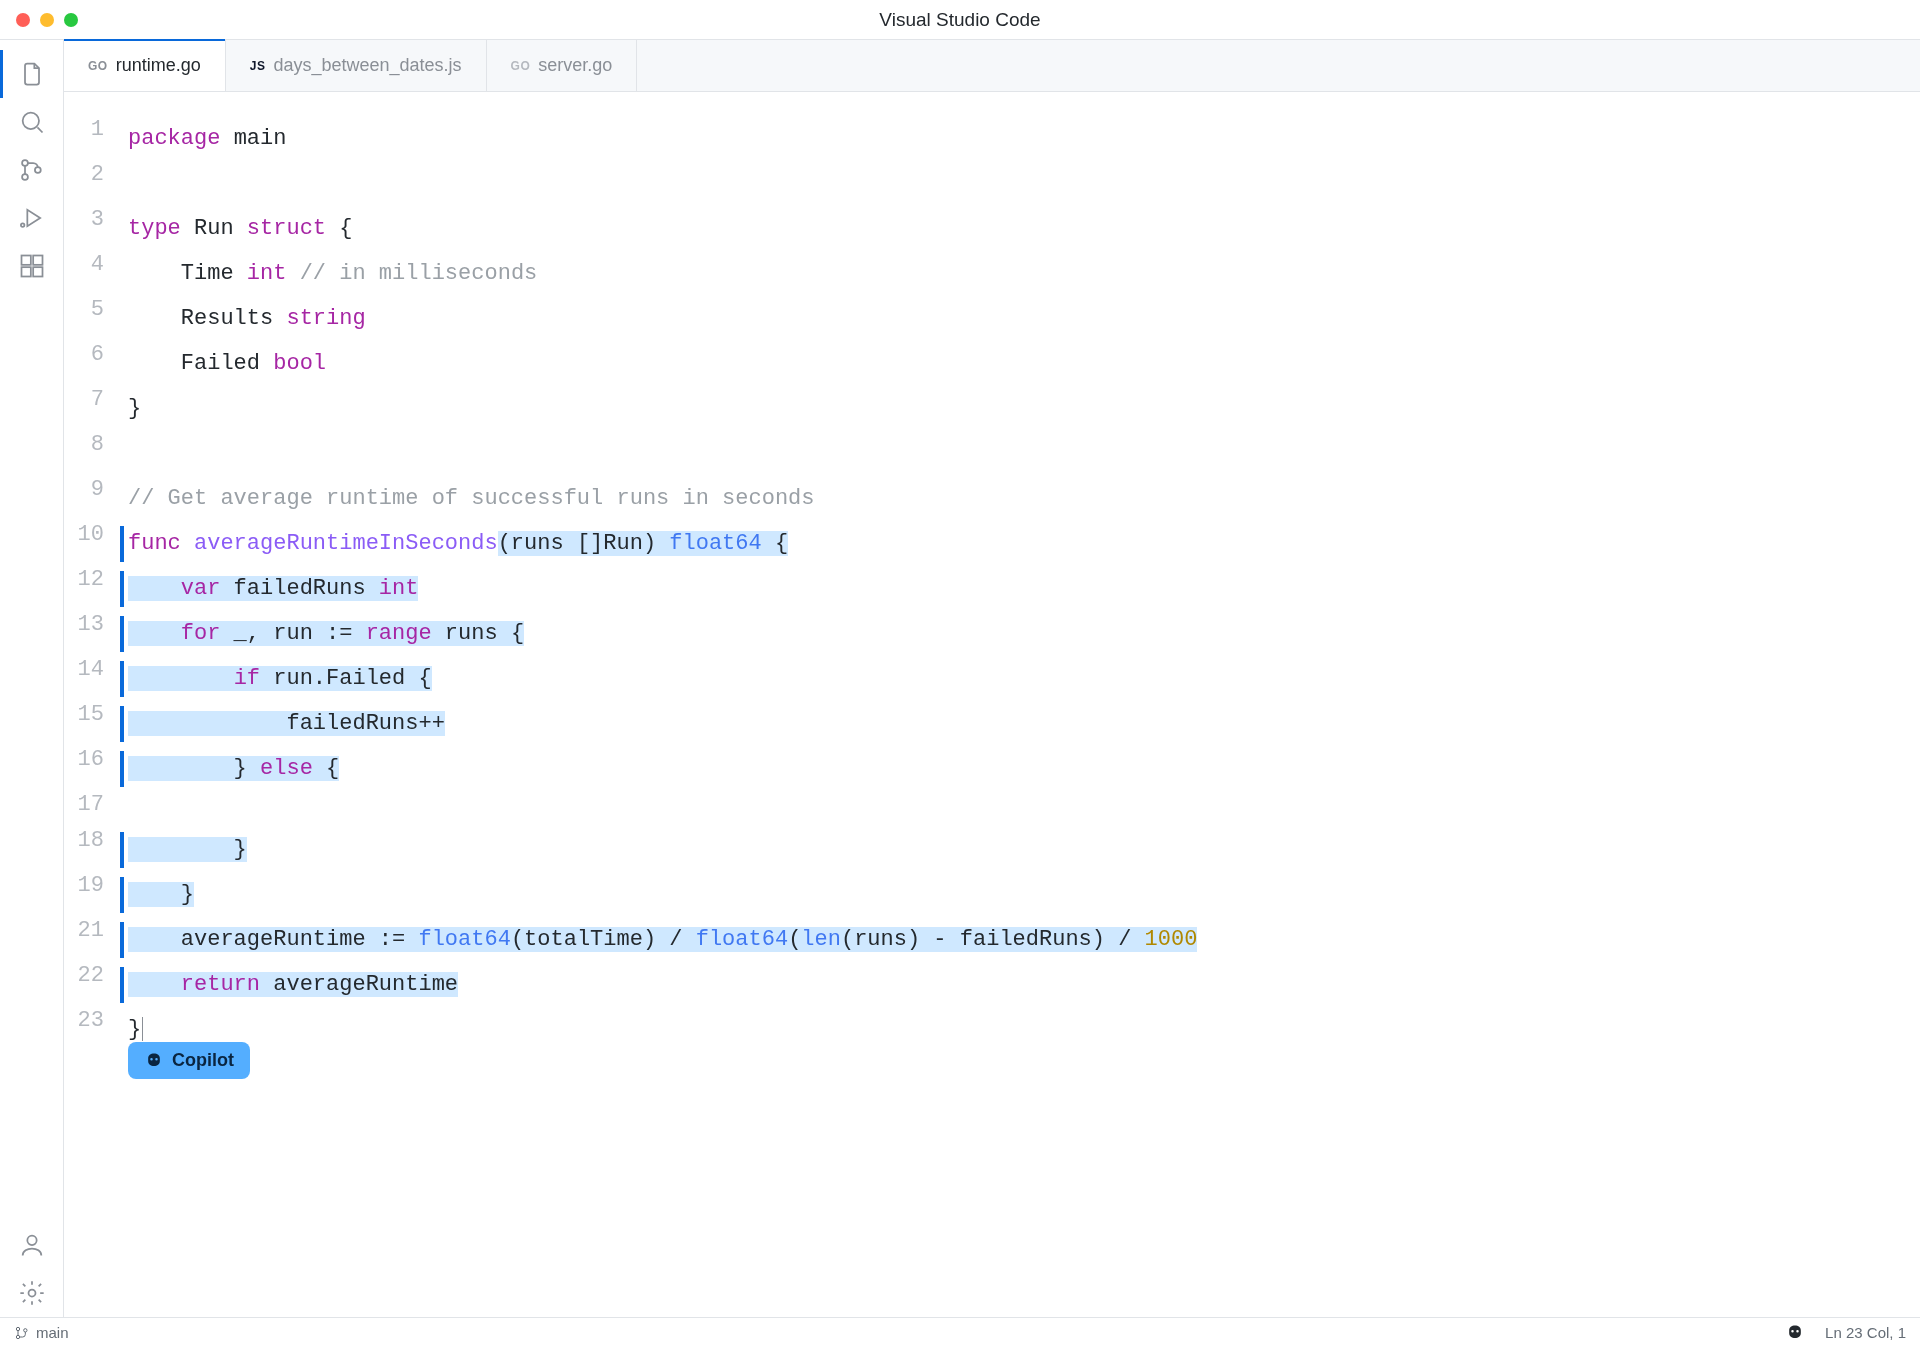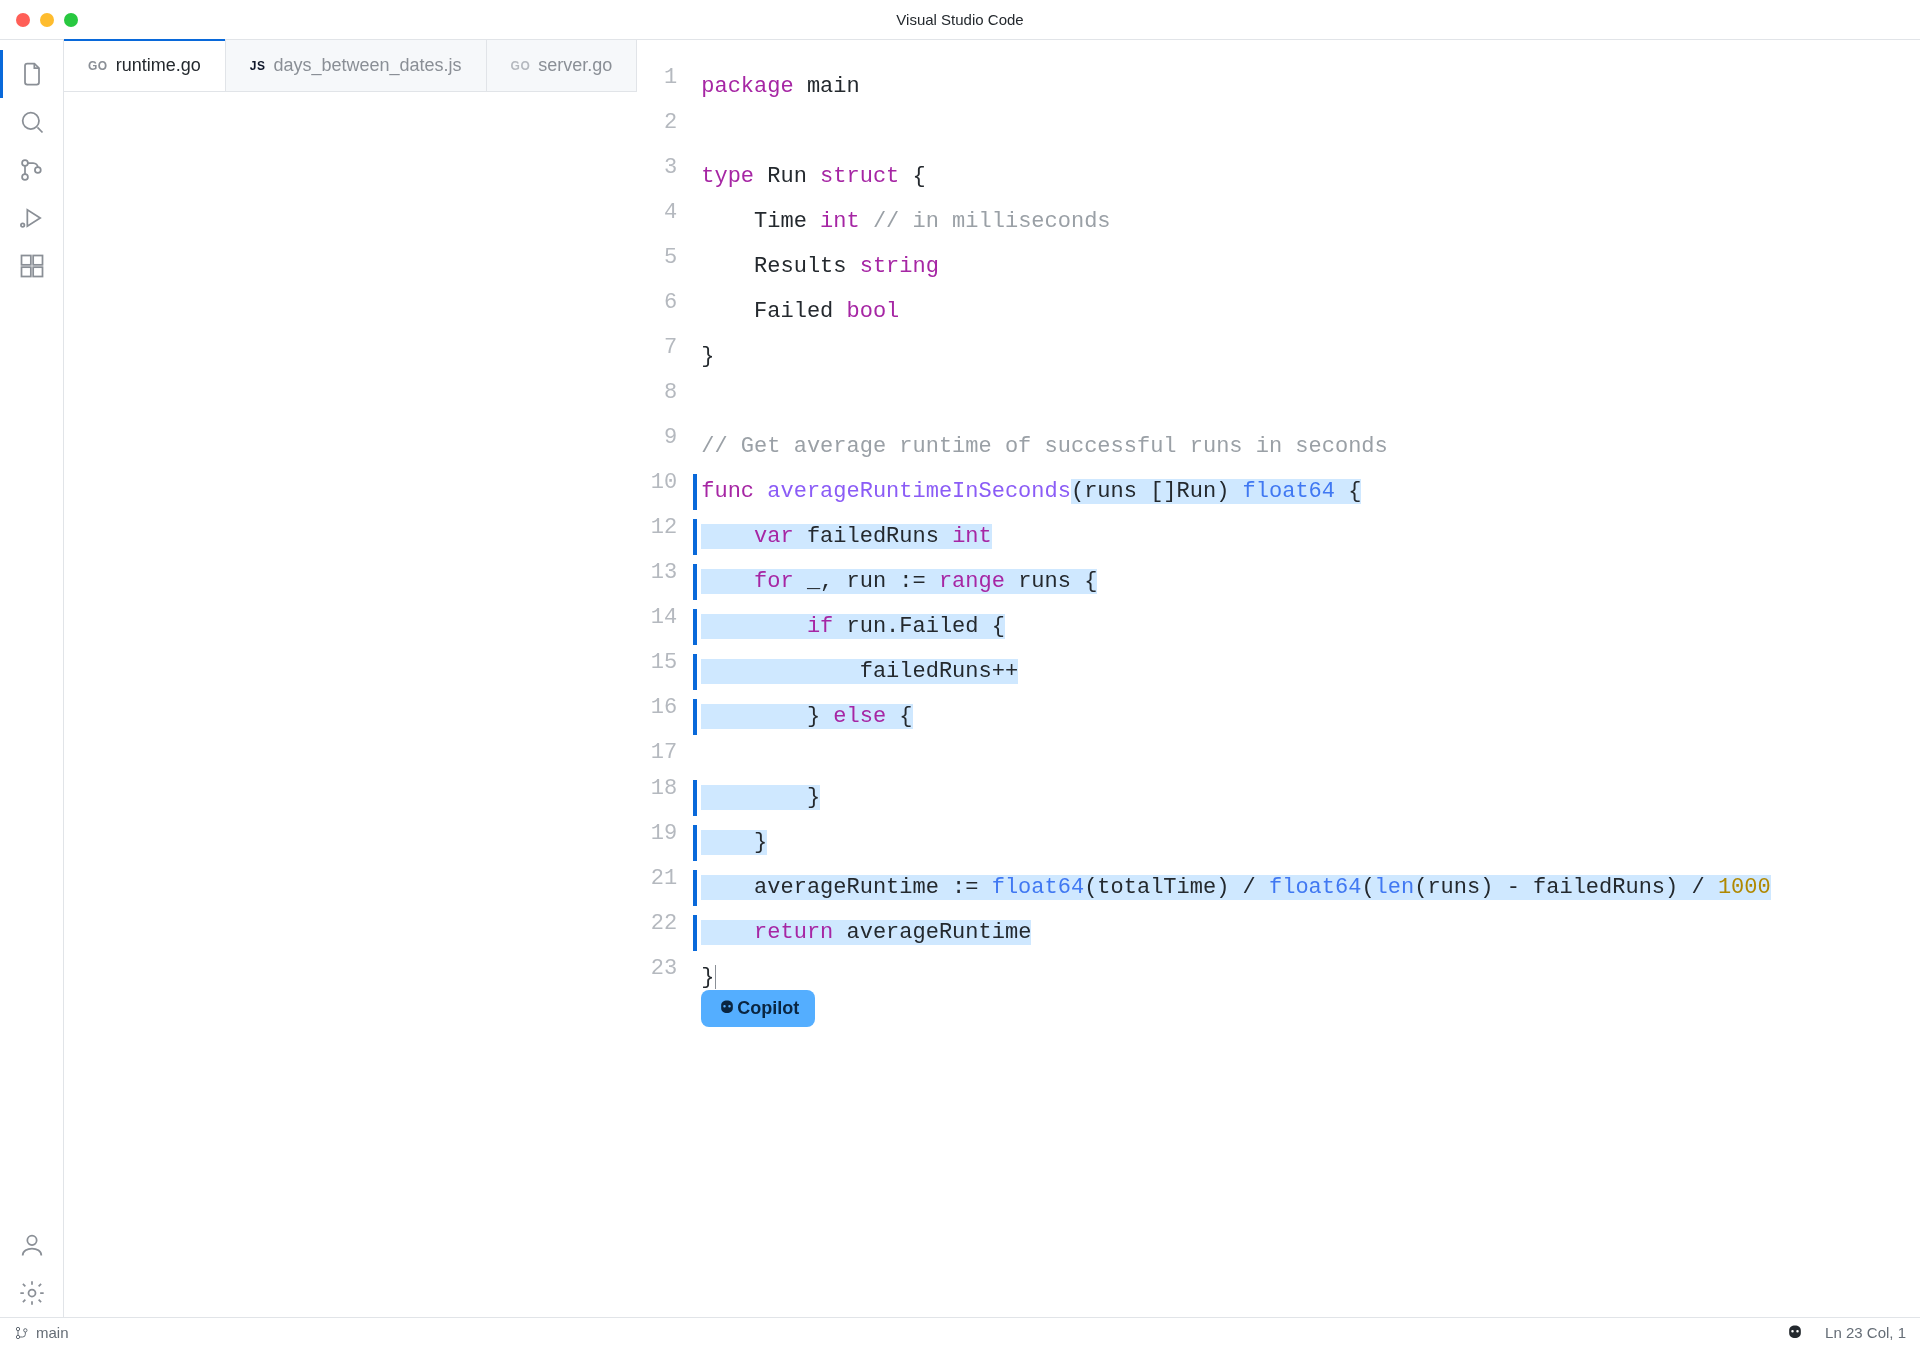--- a/index.html
+++ b/index.html
@@ -25,21 +25,21 @@
   }
   .traffic-lights { display: flex; gap: 10px; }
   .traffic-light { width: 14px; height: 14px; border-radius: 50%; }
   .tl-red { background: #ff5f57; }
   .tl-yellow { background: #febc2e; }
   .tl-green { background: #28c840; }
   .title-center {
     position: absolute;
     left: 50%;
     transform: translateX(-50%);
-    font-size: 15px;
+    font-size: 19px;
     font-weight: 500;
     color: #24292e;
     text-align: center;
   }
 
   
   .main {
     flex: 1;
     display: flex;
     min-height: 0;
@@ -73,21 +73,21 @@
     width: 3px;
     height: 48px;
     background: #0969da;
   }
   .activity-spacer { flex: 1; }
 
   
   .editor-col {
     flex: 1;
     display: flex;
-    flex-direction: row;
+    flex-direction: column;
     min-width: 0;
   }
 
   
   .tabs {
     display: flex;
     align-items: stretch;
     background: #f6f8fa;
     height: 52px;
     border-bottom: 1px solid #e1e4e8;
@@ -189,20 +189,22 @@
     vertical-align: middle;
     margin-left: 1px;
   }
 
   
   .copilot-badge {
     position: absolute;
     margin-top: -6px;
     margin-left: 64px;
     display: inline-flex;
+    align-items: center;
+    gap: 8px;
     background: #54aeff;
     color: #0a2540;
     padding: 8px 16px;
     border-radius: 8px;
     font-size: 18px;
     font-weight: 600;
   }
   .copilot-badge svg {
     width: 20px; height: 20px; fill: #0a2540;
   }

